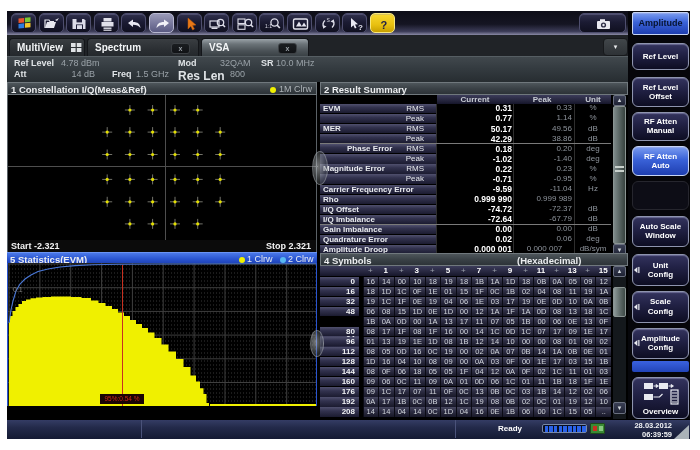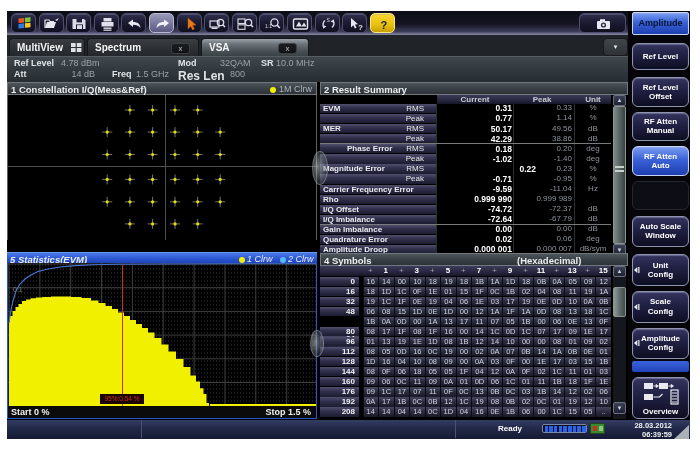--- a/index.html
+++ b/index.html
@@ -10,21 +10,21 @@
  border:1px solid #4e4e6e;box-shadow:inset 0 1px 0 rgba(150,150,190,.3);}
 .tbtn svg{position:absolute;left:0;top:0;}
 .sk{position:absolute;left:625px;width:57px;border-radius:6px;color:#fff;font-weight:bold;
  font-size:8px;line-height:9.5px;text-align:center;display:flex;align-items:center;justify-content:center;
  background:linear-gradient(180deg,#34345e 0%,#222246 40%,#0d0d22 100%);
  border:1px solid #8e94ae;box-shadow:inset 0 1px 1px rgba(190,190,230,.4);}
 .skblue{background:linear-gradient(180deg,#7a9cf0 0%,#3a62d8 45%,#1e3eb0 100%);border-color:#c6d4f4;}
 .mark{position:absolute;left:626px;width:7px;height:8px;z-index:5;}
 .hdr{position:absolute;height:13px;background:linear-gradient(180deg,#4e565b 0%,#3a4146 50%,#2d3338 100%);
  color:#eceef0;font-size:9.5px;font-weight:bold;line-height:13px;border-top:1px solid #70787d;}
-.bluehdr{background:linear-gradient(180deg,#4a78e8 0%,#2a55d0 50%,#1a3cb0 100%);border-top:1px solid #6a94f4;font-style:italic;}
+.bluehdr{background:linear-gradient(180deg,#4a78e8 0%,#2a55d0 50%,#1a3cb0 100%);border-top:1px solid #6a94f4;}
 .sbar{position:absolute;height:12px;background:#0b0b0b;color:#f2f2f2;font-size:9px;font-weight:bold;line-height:12px;}
 .lbl{position:absolute;left:313px;width:116px;background:linear-gradient(180deg,#50506e 0%,#32324e 38%,#1b1b30 100%);
  color:#e8eaee;font-size:8px;line-height:9.2px;}
 .val{position:absolute;font-size:8.5px;line-height:10px;text-align:right;}
 .hexrow{position:absolute;background:linear-gradient(180deg,#47475f 0%,#2e2e44 40%,#181828 100%);}
 .hexcell{position:absolute;top:0;height:100%;color:#d2d6dc;font-size:7.5px;text-align:center;
  border-left:1px solid #0a0a14;line-height:9.6px;}
 .hexlbl{position:absolute;left:313px;width:39px;background:linear-gradient(180deg,#50506e 0%,#32324e 40%,#1b1b30 100%);
  color:#f0f2f4;font-weight:bold;font-size:8px;text-align:right;line-height:9.6px;}
 </style></head><body>
@@ -237,20 +237,24 @@
         <path d="M116.9 128.9 H126.9 M121.9 123.9 V133.9" stroke="#72726a" stroke-width="1"></path>
         <circle cx="121.9" cy="128.9" r="1.6" fill="#e4e000"></circle>
         <path d="M139.6 128.9 H149.6 M144.6 123.9 V133.9" stroke="#72726a" stroke-width="1"></path>
         <circle cx="144.6" cy="128.9" r="1.6" fill="#e4e000"></circle>
         <path d="M162.0 128.9 H172.0 M167.0 123.9 V133.9" stroke="#72726a" stroke-width="1"></path>
         <circle cx="167.0" cy="128.9" r="1.6" fill="#e4e000"></circle>
         <path d="M184.7 128.9 H194.7 M189.7 123.9 V133.9" stroke="#72726a" stroke-width="1"></path>
         <circle cx="189.7" cy="128.9" r="1.6" fill="#e4e000"></circle>
       </svg>
     </div>
+    <div class="sbar" style="left:0;top:229px;width:310px;border-left:1px solid #5a6166;border-right:1px solid #5a6166;">
+      <span style="position:absolute;left:3px;">Start -2.321</span>
+      <span style="position:absolute;right:5px;">Stop 2.321</span>
+    </div>
     <div class="hdr bluehdr" style="left:0;top:241px;width:310px;">
       <span style="position:absolute;left:3px;">5 Statistics(EVM)</span>
       <span style="position:absolute;left:232px;top:3.5px;width:6px;height:6px;border-radius:50%;background:#f0f000;"></span>
       <span style="position:absolute;left:240px;color:#e8ecf4;font-weight:normal;font-size:9px;">1 Clrw</span>
       <span style="position:absolute;left:273px;top:3.5px;width:6px;height:6px;border-radius:50%;background:#58b8f0;"></span>
       <span style="position:absolute;left:281px;color:#e8ecf4;font-weight:normal;font-size:9px;text-align:right;">2 Clrw</span>
     </div>
     <div class="abs" style="left:0;top:252px;width:310px;height:143px;background:#000;overflow:hidden;border-left:1px solid #2a55d0;border-right:1px solid #2a55d0;">
       <div class="abs" style="left:0;top:0;width:310px;height:143px;background-image:radial-gradient(circle,#2d2d2d 35%,transparent 42%);background-size:3px 4px;opacity:.6;"></div>
       <svg class="abs" style="left:0;top:0;" width="310" height="143" viewBox="0 0 310 143">
@@ -276,24 +280,20 @@
       <svg class="abs" style="left:0;top:0;" width="310" height="143" viewBox="0 0 310 143">
         <path d="M1 143 L1 59 L2.0 59.0 L2.0 53.0 L3 53.0 L4.5 53.0 L4.5 48.0 L6 48.0 L7.5 48.0 L7.5 44.0 L9 44.0 L10.5 44.0 L10.5 41.0 L12 41.0 L14.0 41.0 L14.0 38.0 L16 38.0 L18.0 38.0 L18.0 36.5 L20 36.5 L22.5 36.5 L22.5 35.3 L25 35.3 L28.0 35.3 L28.0 34.5 L31 34.5 L34.5 34.5 L34.5 34.0 L38 34.0 L43.0 34.0 L43.0 33.5 L48 33.5 L53.0 33.5 L53.0 33.5 L58 33.5 L63.0 33.5 L63.0 34.0 L68 34.0 L73.5 34.0 L73.5 35.0 L79 35.0 L83.0 35.0 L83.0 37.5 L87 37.5 L90.5 37.5 L90.5 40.0 L94 40.0 L97.5 40.0 L97.5 43.0 L101 43.0 L104.0 43.0 L104.0 46.0 L107 46.0 L110.0 46.0 L110.0 49.5 L113 49.5 L116.0 49.5 L116.0 53.0 L119 53.0 L122.0 53.0 L122.0 57.0 L125 57.0 L128.0 57.0 L128.0 61.0 L131 61.0 L134.0 61.0 L134.0 65.0 L137 65.0 L140.0 65.0 L140.0 69.4 L143 69.4 L146.5 69.4 L146.5 75.0 L150 75.0 L153.5 75.0 L153.5 81.6 L157 81.6 L160.5 81.6 L160.5 88.5 L164 88.5 L168.0 88.5 L168.0 96.1 L172 96.1 L175.5 96.1 L175.5 104.0 L179 104.0 L182.5 104.0 L182.5 112.5 L186 112.5 L188.0 112.5 L188.0 118.5 L190 118.5 L192.0 118.5 L192.0 125.3 L194 125.3 L195.5 125.3 L195.5 131.0 L197 131.0 L198.5 131.0 L198.5 140.0 L200 140.0 L201.0 140.0 L201.0 143.0 L202 143.0 L202 141 L310 141 L310 143 Z" fill="#f0f000"></path>
       </svg>
       <svg class="abs" style="left:0;top:0;" width="310" height="143" viewBox="0 0 310 143">
         <path d="M1 60 L3 47 L5 38 L8 28 L12 21 L17 16 L23 12 L30 8.5 L40 6 L52 4 L67 2.6 L85 1.8 L110 1.3 L150 1 L220 0.8 L310 0.8" fill="none" stroke="#4a78d8" stroke-width="1.1"></path>
       </svg>
       <div class="abs" style="left:114px;top:2px;width:1px;height:141px;background:#c83020;"></div>
       <div class="abs" style="left:92px;top:131px;width:44px;height:10px;background:#1a0404;color:#d02818;font-size:6.5px;line-height:10px;text-align:center;">95%:0.54 %</div>
       <div class="abs" style="left:5px;top:23px;color:#808080;font-size:7px;">0.1</div>
     </div>
-    <div class="sbar" style="left:0;top:395px;width:310px;border:1px solid #2a55d0;border-top:none;height:13px;line-height:13px;">
-      <span style="position:absolute;left:3px;">Start 0 %</span>
-      <span style="position:absolute;right:5px;">Stop 1.5 %</span>
-    </div>
     <div class="hdr" style="left:313px;top:71px;width:308px;border:1px solid #70787d;">
       <span style="position:absolute;left:3px;">2 Result Summary</span>
     </div>
     <div class="abs" style="left:313px;top:84px;width:291px;height:159px;background:#000;"></div>
     <div class="abs" style="left:430px;top:84px;width:174px;height:9px;background:linear-gradient(180deg,#3c3c5a 0%,#26263e 60%,#16162a 100%);color:#c8ccd4;font-size:8px;font-weight:bold;">
       <span style="position:absolute;left:8px;width:60px;text-align:center;">Current</span>
       <span style="position:absolute;left:79px;width:52px;text-align:center;">Peak</span>
       <span style="position:absolute;left:138px;width:36px;text-align:center;">Unit</span>
     </div>
     <div class="lbl" style="top:93.00px;height:9.2px;">
@@ -341,21 +341,21 @@
       <span style="position:absolute;right:12px;">Peak</span>
     </div>
     <div class="val" style="left:430px;top:142.75px;width:75px;color:#fff;font-weight:bold;">-1.02</div>
     <div class="val" style="left:510px;top:142.75px;width:55px;color:#8e949c;font-size:8px;">-1.40</div>
     <div class="val" style="left:255px;top:142.75px;width:0px;"></div>
     <div class="abs" style="left:568px;top:142.75px;width:36px;text-align:center;color:#8e949c;font-size:8px;line-height:10px;">deg</div>
     <div class="lbl" style="top:153.42px;height:9.2px;">
       <span style="position:absolute;left:3px;font-weight:bold;white-space:nowrap;">Magnitude Error</span>
       <span style="position:absolute;right:12px;">RMS</span>
     </div>
-    <div class="val" style="left:430px;top:152.82px;width:75px;color:#fff;font-weight:bold;margin-left:24px;">0.22</div>
+    <div class="val" style="left:430px;top:152.82px;width:75px;color:#fff;font-weight:bold;">0.22</div>
     <div class="val" style="left:510px;top:152.82px;width:55px;color:#8e949c;font-size:8px;">0.23</div>
     <div class="val" style="left:255px;top:152.82px;width:0px;"></div>
     <div class="abs" style="left:568px;top:152.82px;width:36px;text-align:center;color:#8e949c;font-size:8px;line-height:10px;">%</div>
     <div class="lbl" style="top:163.49px;height:9.2px;">
       <span style="position:absolute;left:3px;font-weight:bold;white-space:nowrap;"></span>
       <span style="position:absolute;right:12px;">Peak</span>
     </div>
     <div class="val" style="left:430px;top:162.89px;width:75px;color:#fff;font-weight:bold;">-0.71</div>
     <div class="val" style="left:510px;top:162.89px;width:55px;color:#8e949c;font-size:8px;">-0.95</div>
     <div class="val" style="left:255px;top:162.89px;width:0px;"></div>
@@ -406,21 +406,21 @@
     </div>
     <div class="val" style="left:430px;top:223.31px;width:75px;color:#fff;font-weight:bold;">0.02</div>
     <div class="val" style="left:510px;top:223.31px;width:55px;color:#8e949c;font-size:8px;">0.06</div>
     <div class="val" style="left:255px;top:223.31px;width:0px;"></div>
     <div class="abs" style="left:568px;top:223.31px;width:36px;text-align:center;color:#8e949c;font-size:8px;line-height:10px;">deg</div>
     <div class="lbl" style="top:233.98px;height:9.2px;">
       <span style="position:absolute;left:3px;font-weight:bold;white-space:nowrap;">Amplitude Droop</span>
       <span style="position:absolute;right:12px;"></span>
     </div>
     <div class="val" style="left:430px;top:233.38px;width:75px;color:#fff;font-weight:bold;">0.000 001</div>
-    <div class="val" style="left:510px;top:233.38px;width:55px;color:#8e949c;font-size:8px;">0.000 007</div>
+    <div class="val" style="left:510px;top:233.38px;width:55px;color:#8e949c;font-size:8px;text-align:center;">0.000 007</div>
     <div class="val" style="left:255px;top:233.38px;width:0px;"></div>
     <div class="abs" style="left:568px;top:233.38px;width:36px;text-align:center;color:#8e949c;font-size:8px;line-height:10px;">dB/sym</div>
     <div class="abs" style="left:313px;top:132.38px;width:291px;height:1px;background:#7a7a7a;z-index:4;"></div>
     <div class="abs" style="left:313px;top:212.94px;width:291px;height:1px;background:#7a7a7a;z-index:4;"></div>
     <div class="abs" style="left:429px;top:93px;width:1px;height:150px;background:#2e2e2e;"></div>
     <div class="abs" style="left:506px;top:93px;width:1px;height:150px;background:#2e2e2e;"></div>
     <div class="abs" style="left:567px;top:93px;width:1px;height:150px;background:#2e2e2e;"></div>
     <div class="abs" style="left:606px;top:84px;width:13px;height:161px;background:#14181c;"></div>
     <div class="abs" style="left:606px;top:84px;width:13px;height:11px;background:linear-gradient(180deg,#3a3f55,#1e2233);border:1px solid #6a7080;border-radius:2px;color:#cdd2d8;font-size:6px;line-height:9px;text-align:center;">▲</div>
     <div class="abs" style="left:606px;top:95px;width:13px;height:138px;background:linear-gradient(90deg,#7e8a8a,#55615f 55%,#37423f 100%);border:1px solid #8a9492;border-radius:2px;"></div>

